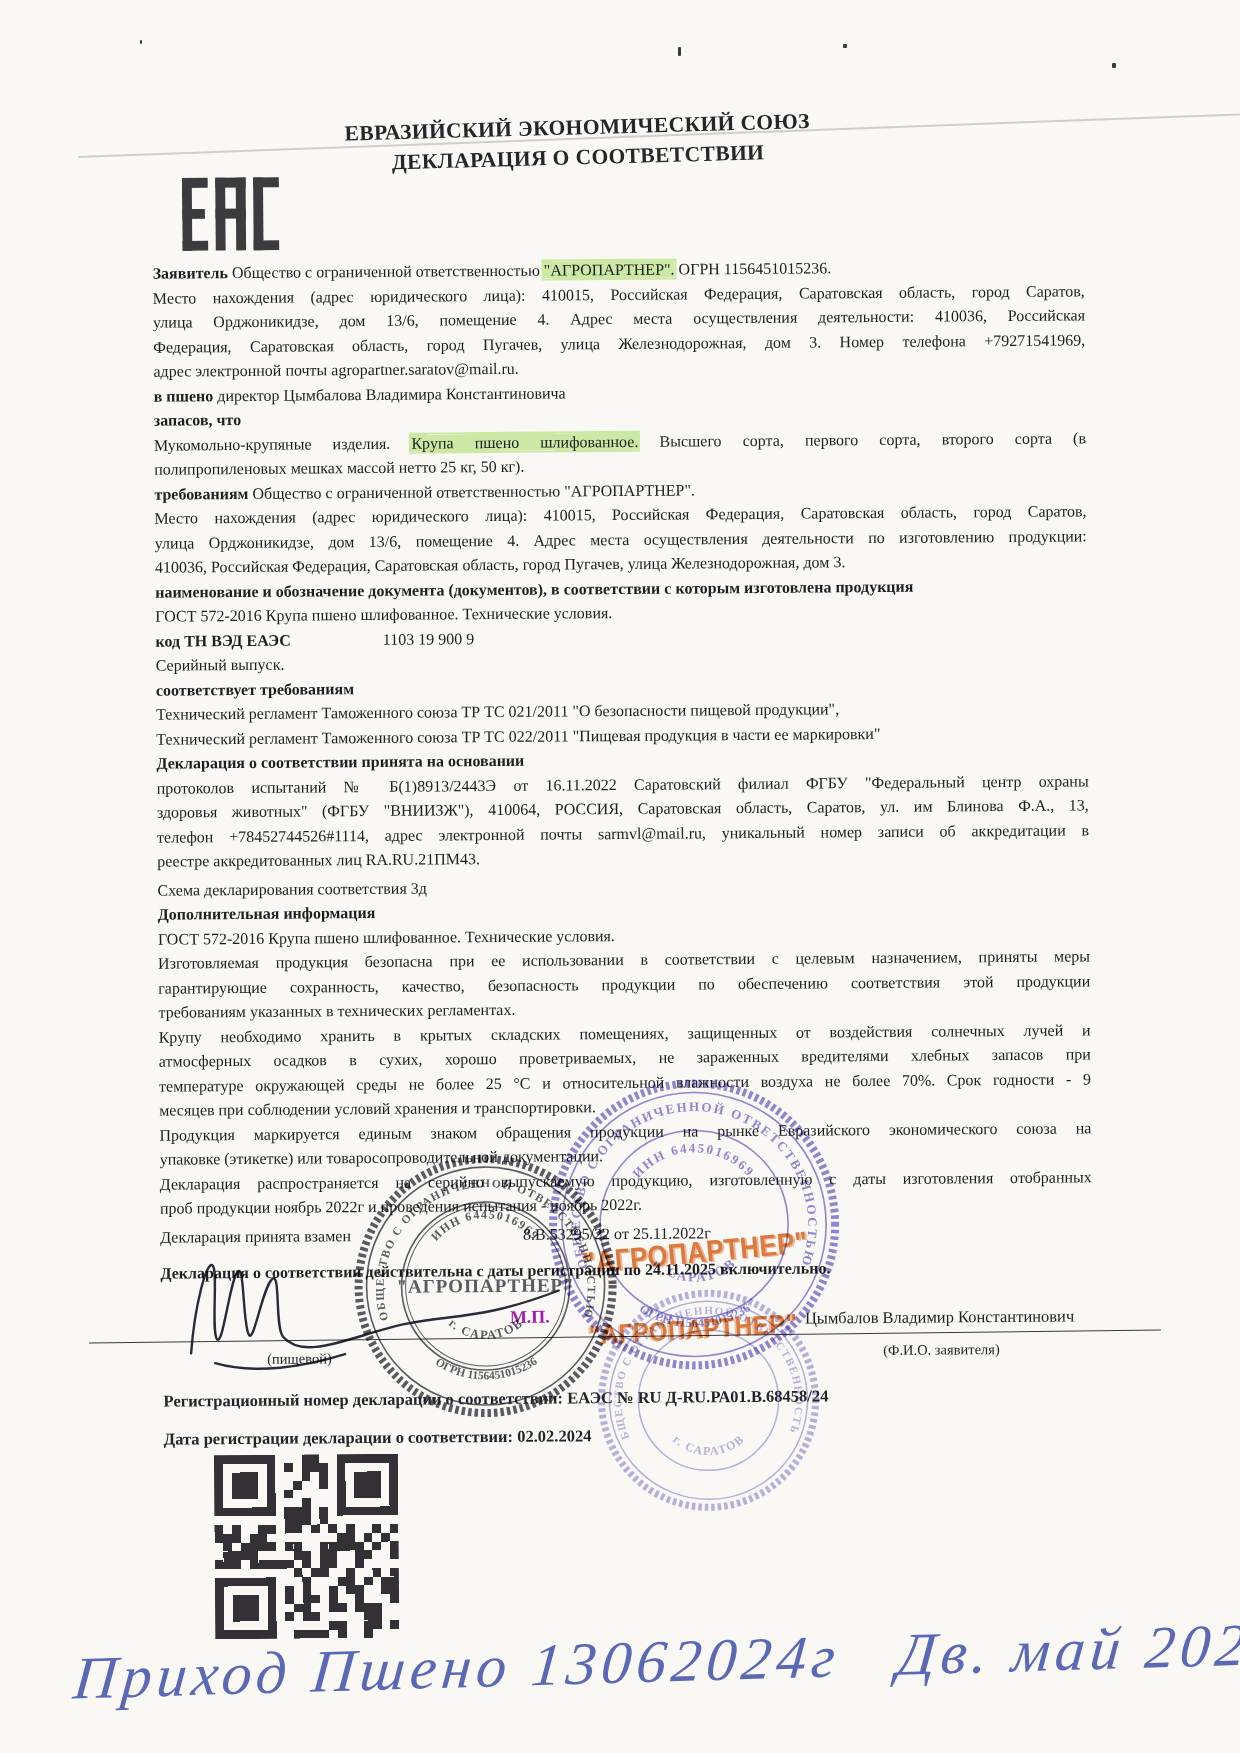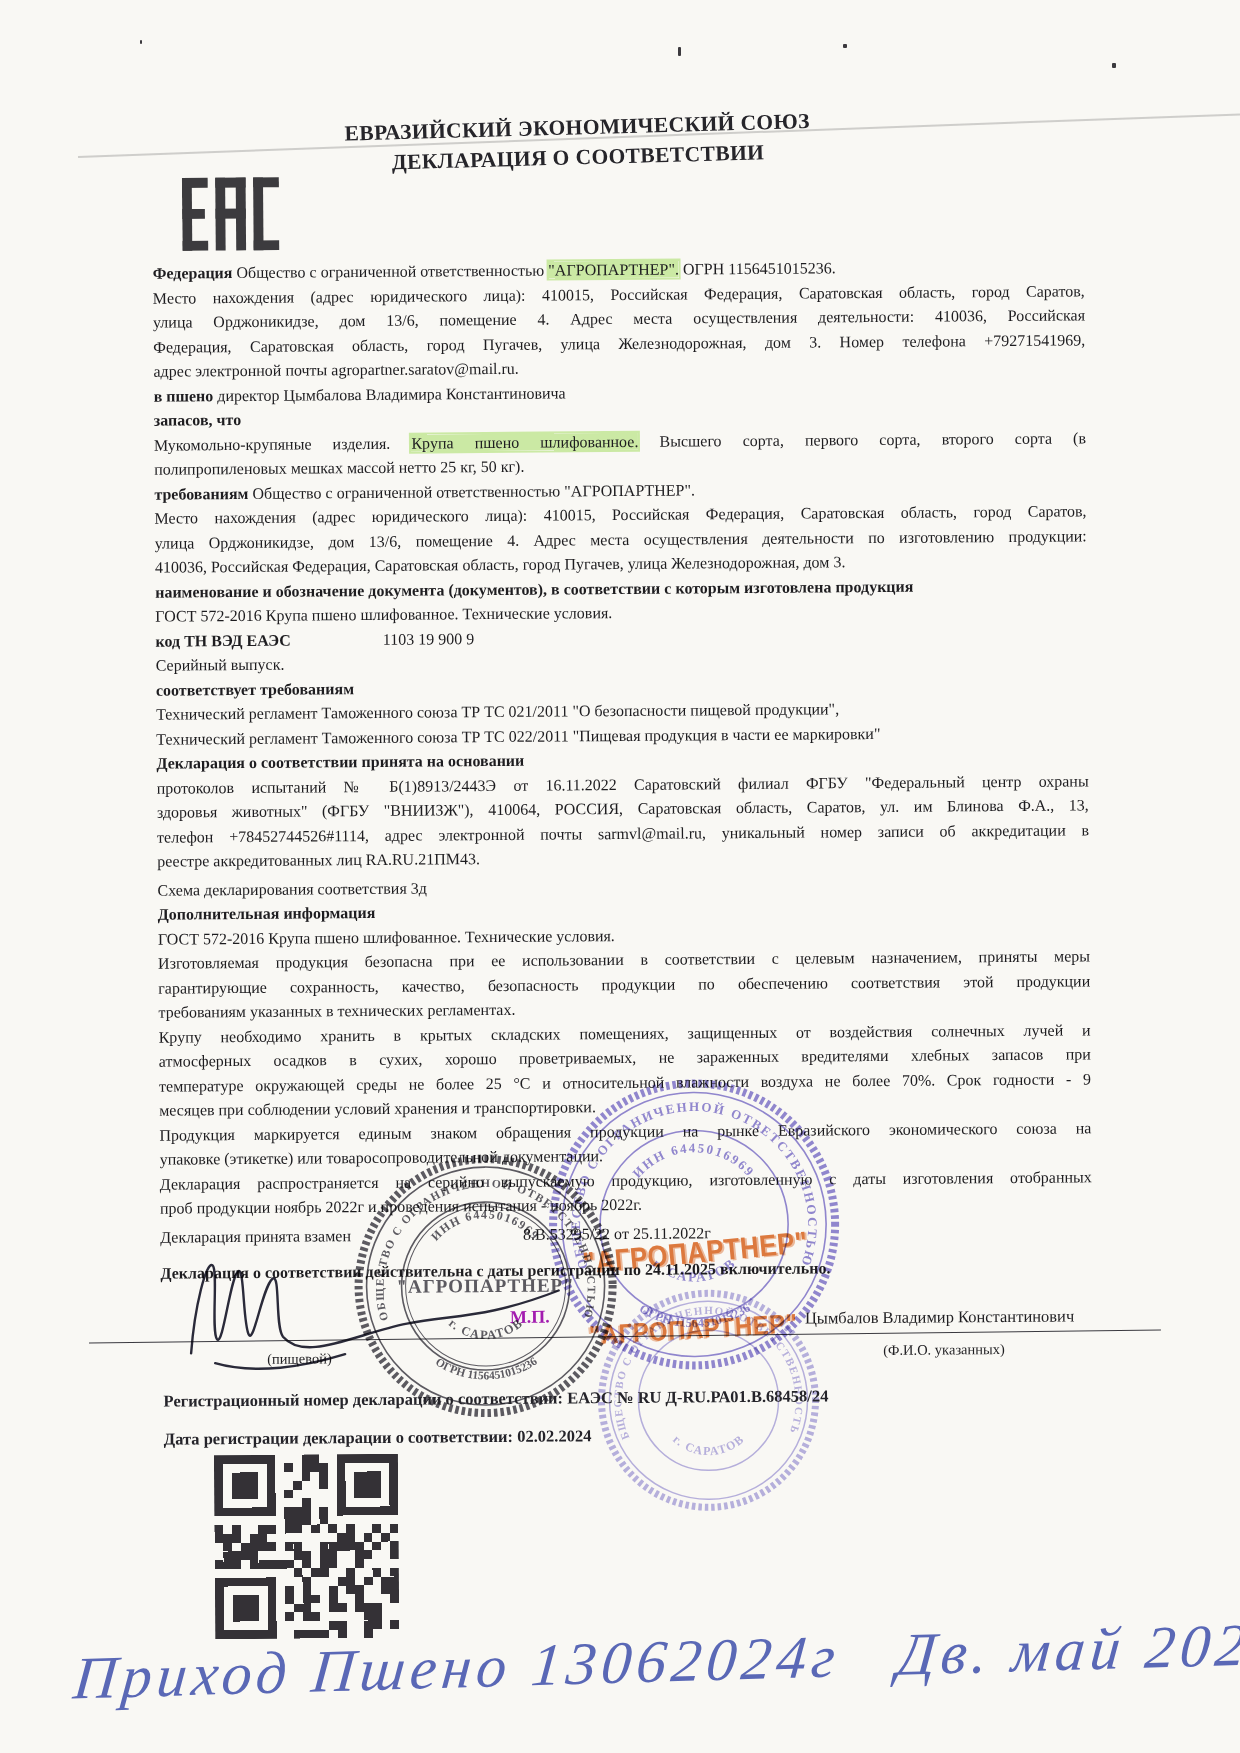--- a/index.html
+++ b/index.html
@@ -88,21 +88,21 @@
           <rect x="44" y="0" width="40" height="13"></rect>
             <rect x="44" y="41" width="40" height="13"></rect>
           <rect x="94" y="0" width="13" height="96"></rect>
             <rect x="94" y="0" width="34" height="13"></rect>
           <rect x="94" y="83" width="34" height="13"></rect>
         </g>
       </svg>
     </div>
 
     <div class="docbody">
-        <div class="line"><span class="b">Федерация </span><span>Общество с ограниченной ответственностью </span><span class="hl">"АГРОПАРТНЕР".</span><span> ОГРН 1156451015236.</span></div>
+        <div class="line"><span class="b">Заявитель </span><span>Общество с ограниченной ответственностью </span><span class="hl">"АГРОПАРТНЕР".</span><span> ОГРН 1156451015236.</span></div>
         <div class="line just"><span>Место нахождения (адрес юридического лица): 410015, Российская Федерация, Саратовская область, город Саратов,</span></div>
         <div class="line just"><span>улица Орджоникидзе, дом 13/6, помещение 4. Адрес места осуществления деятельности: 410036, Российская</span></div>
         <div class="line just"><span>Федерация, Саратовская область, город Пугачев, улица Железнодорожная, дом 3. Номер телефона +79271541969,</span></div>
         <div class="line"><span>адрес электронной почты agropartner.saratov@mail.ru.</span></div>
         <div class="line"><span class="b">в пшено </span><span>директор Цымбалова Владимира Константиновича</span></div>
         <div class="line"><span class="b">запасов, что</span></div>
         <div class="line just"><span>Мукомольно-крупяные изделия. </span><span class="hl">Крупа пшено шлифованное.</span><span> Высшего сорта, первого сорта, второго сорта (в</span></div>
         <div class="line"><span>полипропиленовых мешках массой нетто 25 кг, 50 кг).</span></div>
         <div class="line"><span class="b">требованиям </span><span>Общество с ограниченной ответственностью "АГРОПАРТНЕР".</span></div>
         <div class="line just"><span>Место нахождения (адрес юридического лица): 410015, Российская Федерация, Саратовская область, город Саратов,</span></div>
@@ -134,21 +134,21 @@
         <div class="line"><span>упаковке (этикетке) или товаросопроводительной документации.</span></div>
         <div class="line just"><span>Декларация распространяется на серийно выпускаемую продукцию, изготовленную с даты изготовления отобранных</span></div>
         <div class="line"><span>проб продукции ноябрь 2022г и проведения испытания - ноябрь 2022г.</span></div>
         <div class="line" style="margin-top: 4px;"><span>Декларация принята взамен</span><span style="margin-left: 172px;">8.В.53295/22 от 25.11.2022г</span></div>
         <div class="line" style="margin-top: 12px;"><span class="b">Декларация о соответствии действительна с даты регистрации по 24.11.2025 включительно.</span></div>
       </div>
 
     <div class="sigline"></div>
     <div class="cap-sign">(пищевой)</div>
     <div class="signer">Цымбалов Владимир Константинович</div>
-    <div class="cap-fio">(Ф.И.О. указанных)</div>
+    <div class="cap-fio">(Ф.И.О. заявителя)</div>
     <div class="mp">М.П.</div>
 
     <div class="signature">
       <svg width="430" height="160" viewBox="0 0 430 160">
         <g fill="none" stroke="#2a2a39" stroke-width="2.4" stroke-linecap="round">
           <path d="M 36,118 C 40,70 52,26 58,30 C 64,34 56,96 62,104 C 68,112 76,40 84,36 C 90,33 88,90 94,100 C 99,108 108,52 118,44 C 126,38 120,92 128,102 C 150,128 200,100 252,90 C 298,81 330,86 404,58"></path>
           <path d="M 60,128 C 100,140 150,132 190,120"></path>
         </g>
       </svg>
     </div>

